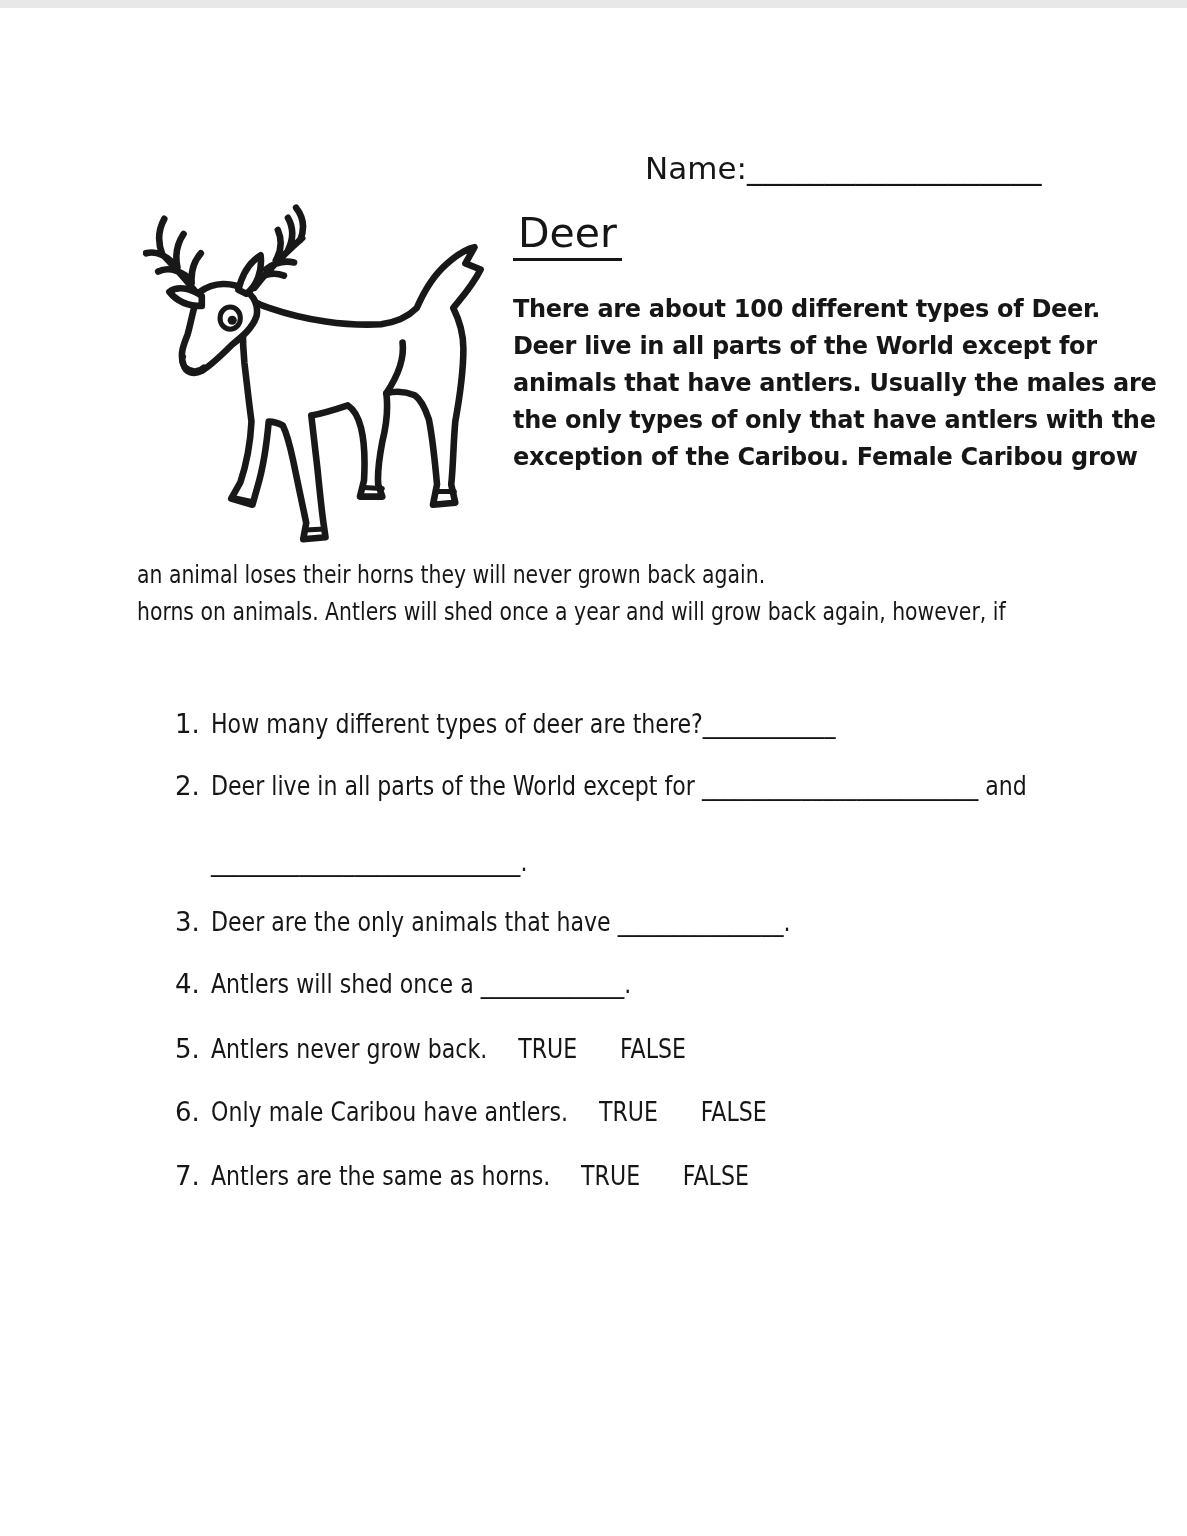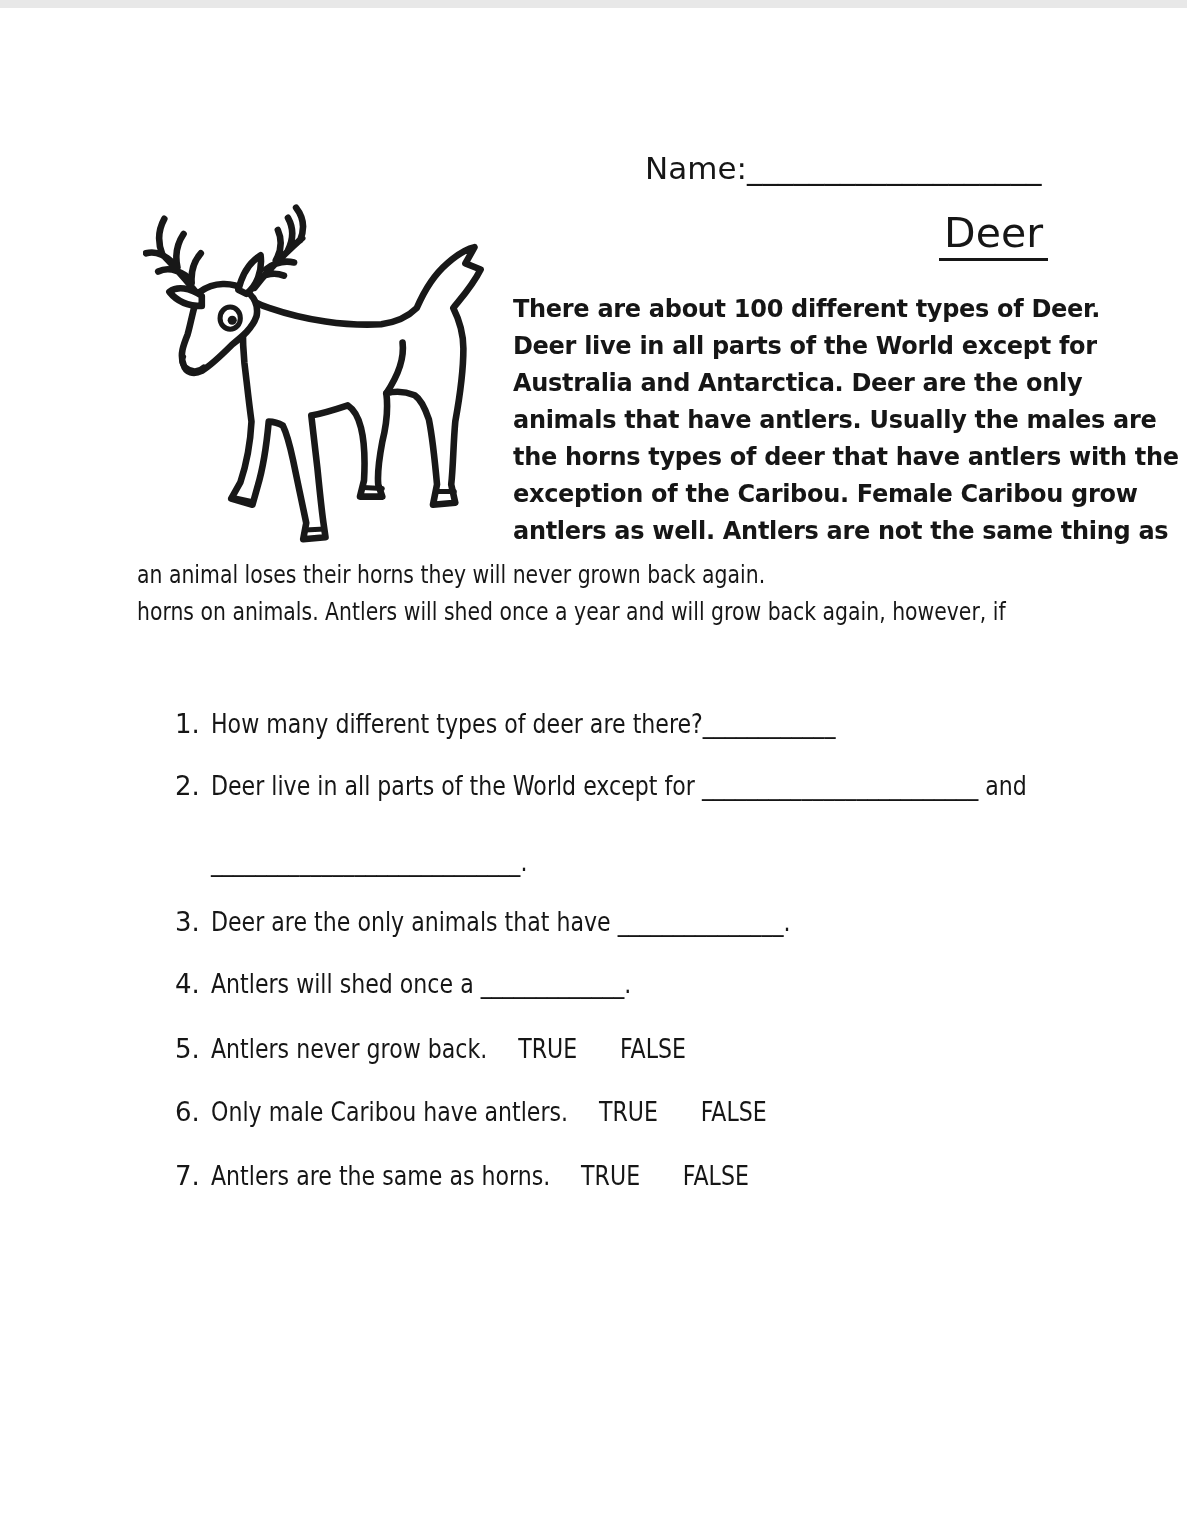--- a/index.html
+++ b/index.html
@@ -12,21 +12,21 @@
     color:#161616;
     overflow:hidden;
   }
   .name-row {
     position:absolute; left:645px; top:142px;
     font-size:31px; white-space:nowrap;
   }
   .name-blank { letter-spacing:0; }
   .title-wrap {
     position:absolute; left:513px; top:203px; width:535px;
-    text-align:right;
+    text-align:left;
   }
   .title {
     display:inline-block;
     font-size:41px;
     border-bottom:3px solid #161616;
     padding:0 5px 2px 5px;
     line-height:1.1;
   }
   .figure {
     position:absolute; left:143px; top:192px; width:365px; height:356px;
@@ -135,25 +135,23 @@
         <path stroke-width="5" d="M40 154 C37 158 38 162 42 164 M42 164 C49 170 56 168 60 164"></path>
 
         <path stroke-width="5" d="M90 293 L108 297 M160 325 L179 324 M217 283 L236 284 M289 287 L307 287"></path>
       </g>
     </svg>
   </div>
 
   <div class="intro-col">
     <div class="line">There are about 100 different types of Deer.</div>
     <div class="line">Deer live in all parts of the World except for</div>
-    <div class="line">Australia and Antarctica. Deer are the only</div>
     <div class="line">animals that have antlers. Usually the males are</div>
-    <div class="line">the horns types of deer that have antlers with the</div>
+    <div class="line">the only types of only that have antlers with the</div>
     <div class="line">exception of the Caribou. Female Caribou grow</div>
-    <div class="line">antlers as well. Antlers are not the same thing as</div>
   </div>
 
   <div class="intro-full">
     <div class="line"><span class="condensed">an animal loses their horns they will never grown back again.</span></div>
     <div class="line"><span class="condensed">horns on animals. Antlers will shed once a year and will grow back again, however, if</span></div>
   </div>
 
   <div class="q-row" style="top:700px">
     <span class="q-num">1.</span>
     <span class="condensed">How many different types of deer are there?____________</span>

